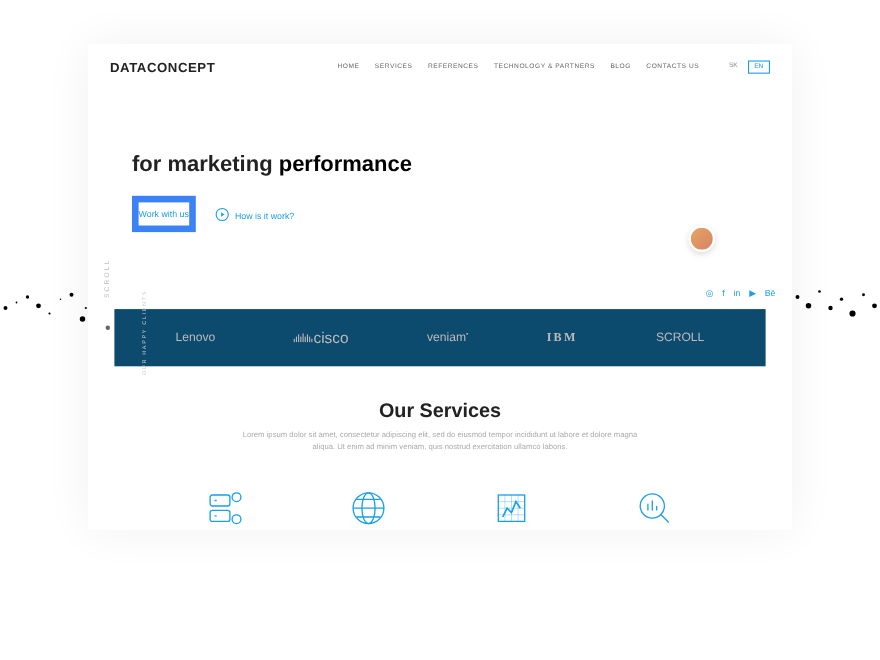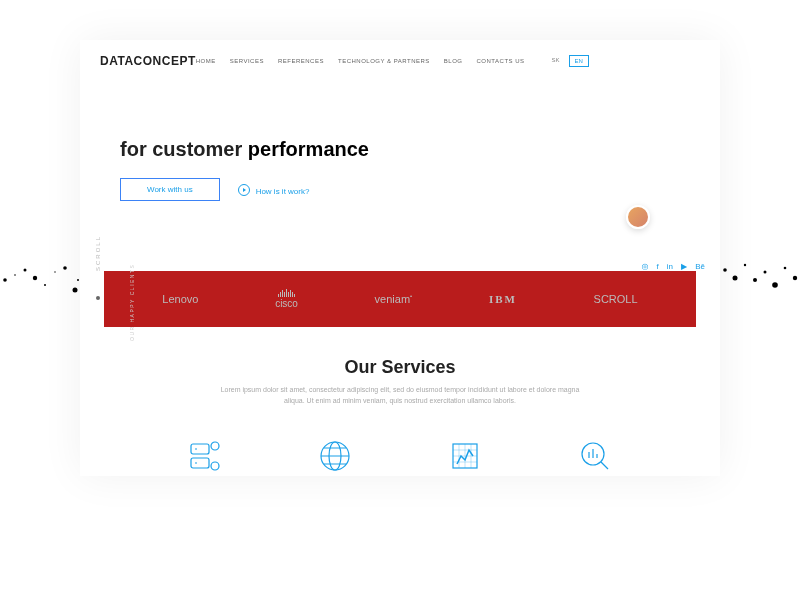--- a/index.html
+++ b/index.html
@@ -1,44 +1,44 @@
 <!DOCTYPE html>
 <html><head>
 <meta charset="utf-8">
 <style>
 *{margin:0;padding:0;box-sizing:border-box}
 body{font-family:-apple-system,BlinkMacSystemFont,"Segoe UI",Arial,sans-serif;background:#fff;color:#222;width:800px;height:600px;overflow:hidden;position:relative}
 .page{position:absolute;left:80px;top:40px;width:640px;background:#fff;box-shadow:0 0 40px rgba(0,0,0,.06)}
-.header{display:flex;align-items:center;padding:14px 20px}
+.header{display:flex;align-items:center;justify-content:space-between;padding:14px 20px}
 .logo{font-size:12px;font-weight:700;letter-spacing:.5px}
 .logo .bold{font-weight:900}
 .nav{display:flex;gap:14px;align-items:center}
 .nav a{font-size:6px;color:#666;text-decoration:none;letter-spacing:.5px;font-weight:500}
 .lang{display:flex;gap:4px;margin-left:8px}
 .lang span{font-size:6px;padding:2px 5px;color:#888}
 .lang .active{border:1px solid #1a9fe8;color:#1a9fe8}
 .hero{padding:30px 40px 10px}
 .hero h1{font-size:20px;font-weight:700;line-height:1.25;color:#222}
 .hero h1 .hl{color:#000000}
 .subtitle{font-size:8px;color:#1a9fe8;margin-top:10px}
 .cta{display:flex;gap:18px;align-items:center;margin-top:16px}
-.btn{border:1px solid #3b82f6;color:#1a9fe8;font-size:8px;padding:6px 26px;background:none;cursor:pointer}
+.btn{border:6px solid #3b82f6;color:#1a9fe8;font-size:8px;padding:6px 0;background:none;cursor:pointer}
 .how{display:flex;align-items:flex-end;gap:6px;font-size:8px;color:#1a9fe8;cursor:pointer}
 .play{width:12px;height:12px;border:1px solid #1a9fe8;border-radius:50%;display:flex;align-items:center;justify-content:center}
 .play::after{content:"";border-left:3px solid #1a9fe8;border-top:2px solid transparent;border-bottom:2px solid transparent;margin-left:1px}
 .avatar{position:absolute;right:150px;top:205px;width:24px;height:24px;border-radius:50%;background:linear-gradient(135deg,#e8a560,#d4826a);border:2px solid #fff;box-shadow:0 2px 6px rgba(0,0,0,.15)}
 .wave{position:absolute;left:0;top:230px;width:800px;height:80px;pointer-events:none}
 .social{position:absolute;right:95px;top:262px;display:flex;gap:8px}
 .social span{font-size:8px;color:#1a9fe8}
 .scroll-label{position:absolute;left:98px;top:268px;font-size:6px;color:#bbb;letter-spacing:2px;transform:rotate(-90deg);transform-origin:left}
 .scroll-dot{position:absolute;left:96px;top:296px;width:4px;height:4px;background:#666;border-radius:50%}
 .clients-label{position:absolute;left:132px;top:338px;font-size:5px;color:#ccc;letter-spacing:1.5px;transform:rotate(-90deg);transform-origin:left}
-.clients{background:#b91c1c;margin:60px 24px 0;padding:18px 20px;display:flex;align-items:center;justify-content:space-around}
+.clients{background:#0c4a6e;margin:60px 24px 0;padding:18px 20px;display:flex;align-items:center;justify-content:space-around}
 .client{font-size:11px;color:#bbb;font-weight:500}
-.cisco{display:flex;flex-direction:column;align-items:center;gap:1px;font-size:10px}
+.cisco{display:flex;flex-direction:row;align-items:center;gap:1px;font-size:14px}
 .cisco-bars{display:flex;gap:1px;align-items:flex-end;height:8px}
 .cisco-bars i{width:1px;background:#bbb}
 .ibm{font-family:serif;letter-spacing:2px;font-weight:700}
 .services{text-align:center;padding:30px 60px 10px}
 .services h2{font-size:18px;font-weight:700;color:#222;margin-bottom:6px}
 .services p{font-size:7px;color:#aaa;line-height:1.6;max-width:360px;margin:0 auto}
 .icons-row{display:flex;justify-content:space-around;padding:20px 60px 0}
 .svc-icon{width:40px;height:40px;display:flex;align-items:center;justify-content:center}
 .svc-icon svg{stroke:#1a9fe8;fill:none;stroke-width:1.2}
 </style>
@@ -174,21 +174,21 @@
       <div class="lang">
         <span>SK</span>
         <span class="active">EN</span>
       </div>
     </div>
   </div>
 
   <div class="hero">
     <h1>
       <br>
-      <span>for customer </span><span class="hl">performance</span>
+      <span>for marketing </span><span class="hl">performance</span>
     </h1>
     <div class="cta">
       <button class="btn">Work with us</button>
       <div class="how">
         <span class="play"></span>
         <span>How is it work?</span>
       </div>
     </div>
   </div>
 

